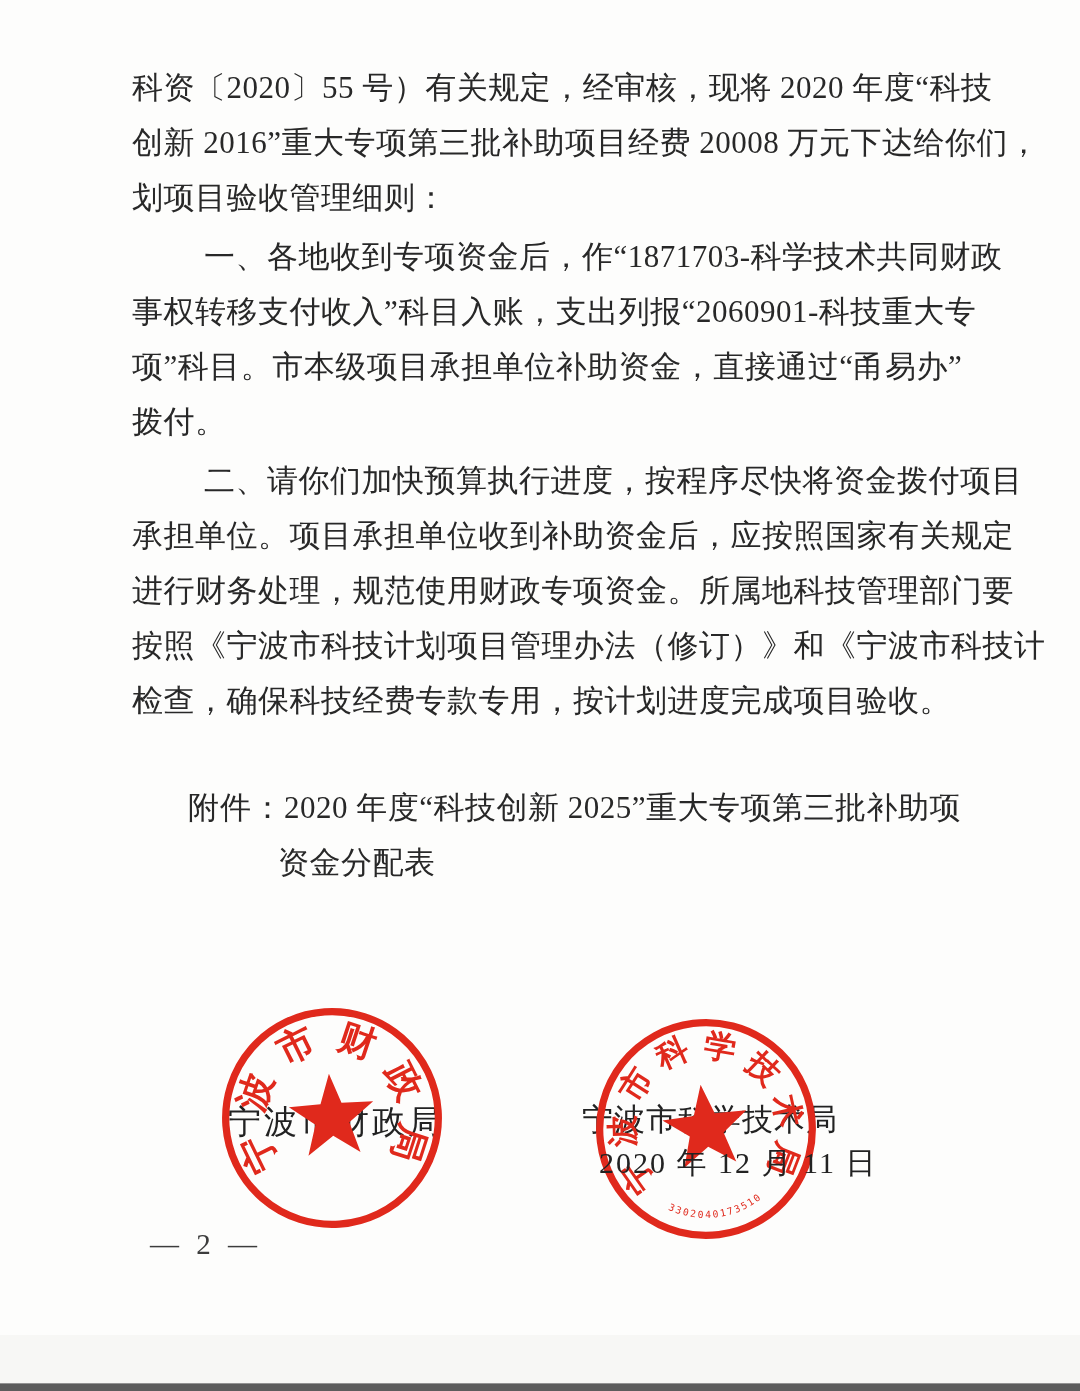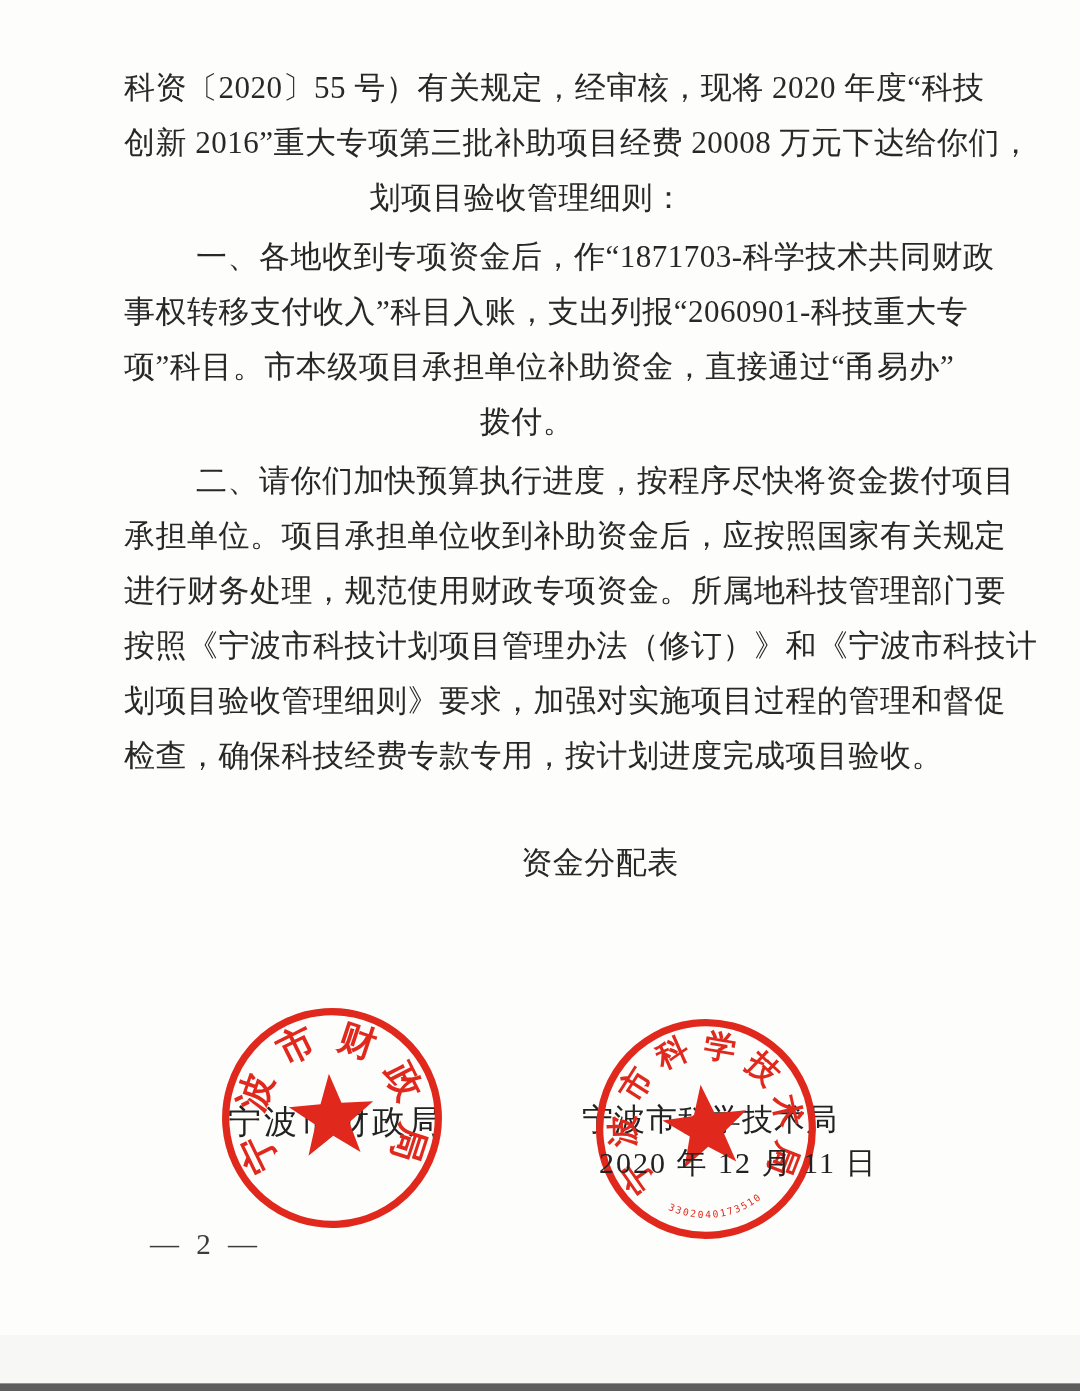--- a/index.html
+++ b/index.html
@@ -11,24 +11,23 @@
     width: 1080px;
     height: 1391px;
     overflow: hidden;
     background: var(--paper, #fdfdfc);
     font-family: "Liberation Serif", "DejaVu Serif", serif;
     color: var(--ink, #282828);
   }
   
   .doc {
     position: absolute;
-    left: 124px;
+    left: 132px;
     top: 56px;
     width: 806px;
-    text-align: center;
   }
   .line {
     font-size: 31px;
     line-height: 55px;
     white-space: nowrap;
     letter-spacing: 0.5px;
   }
   .para { margin-top: 4px; }
   .indent { text-indent: 72px; }
 
@@ -144,25 +143,27 @@
     <div class="line">事权转移支付收入”科目入账，支出列报“2060901-科技重大专</div>
     <div class="line">项”科目。市本级项目承担单位补助资金，直接通过“甬易办”</div>
     <div class="line">拨付。</div>
   </div>
 
   <div class="para">
     <div class="line indent">二、请你们加快预算执行进度，按程序尽快将资金拨付项目</div>
     <div class="line">承担单位。项目承担单位收到补助资金后，应按照国家有关规定</div>
     <div class="line">进行财务处理，规范使用财政专项资金。所属地科技管理部门要</div>
     <div class="line">按照《宁波市科技计划项目管理办法（修订）》和《宁波市科技计</div>
-    <div class="line">划项目验收管理细则》要求，加强对实施项目过程的管理和督促</div>
     <div class="line">检查，确保科技经费专款专用，按计划进度完成项目验收。</div>
   </div>
 
   <div class="attachment">
+    <div class="line">
+      <span class="att-label">附件：</span><span>2020 年度“科技创新 2025”重大专项第三批补助项</span>
+    </div>
     <div class="line att-cont">资金分配表</div>
   </div>
 </div>
 
 <div class="seal-overlay under overlay-finance-name">宁波市财政局</div>
 <div class="seal-overlay under overlay-science-name">宁波市科学技术局</div>
 <div class="seal-overlay over overlay-science-date">2020 年 12 月 11 日</div>
 
 <svg class="stamp stamp-finance" viewBox="0 0 240 240" aria-hidden="true">
   <circle class="seal-ring" cx="120" cy="120" r="110"></circle>

